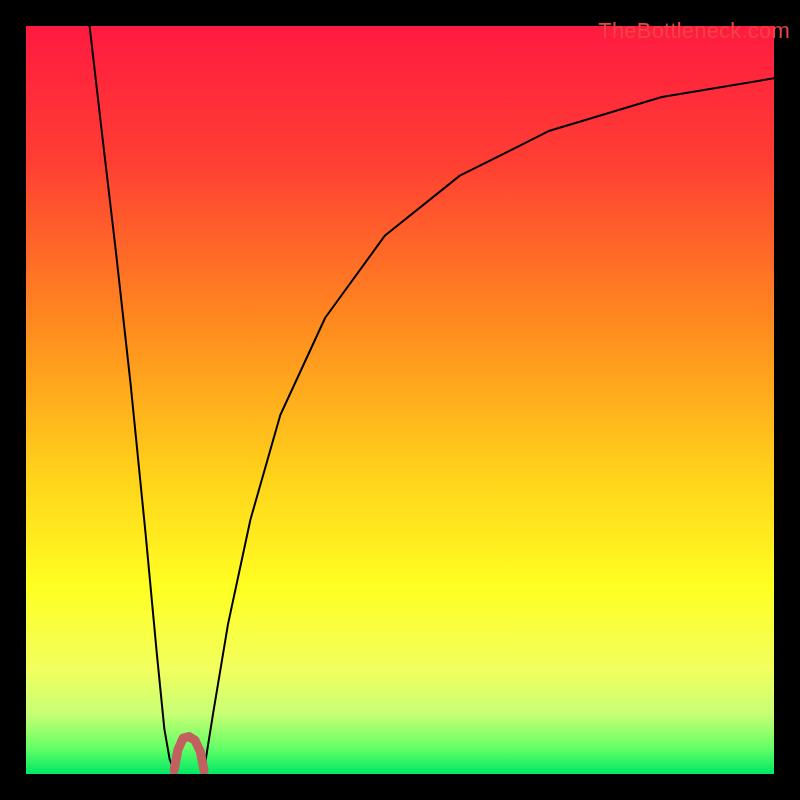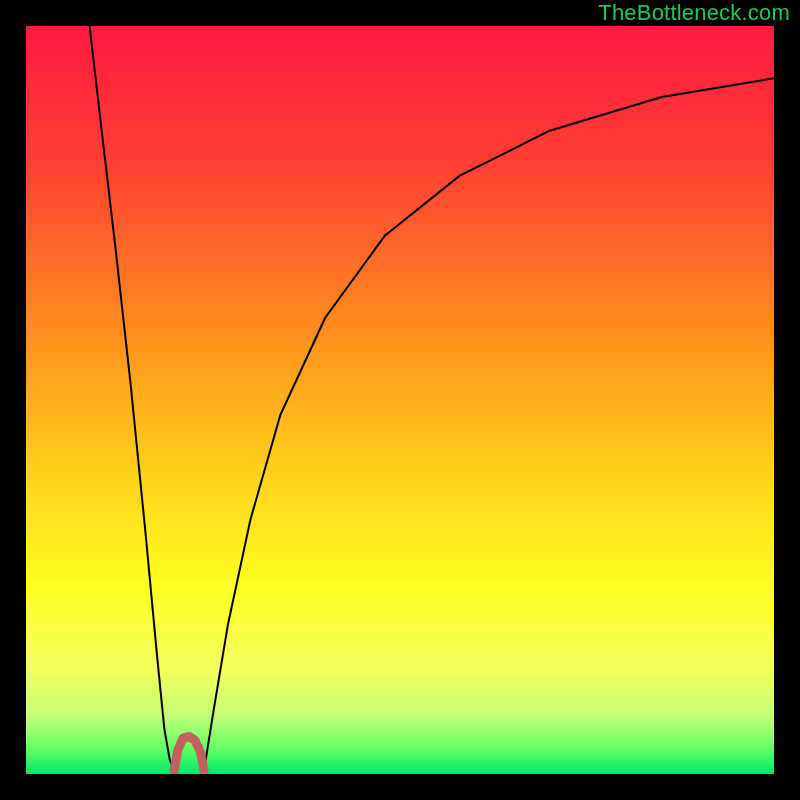--- a/index.html
+++ b/index.html
@@ -21,23 +21,23 @@
   }
   .plot {
     position: absolute;
     left: 26px;
     top: 26px;
     width: 748px;
     height: 748px;
   }
   .watermark {
     position: absolute;
-    top: 0;
+    top: 18px;
     right: 10px;
-    color: #22c55e;
+    color: #ef4444;
     font-size: 22px;
     letter-spacing: 0.2px;
     font-weight: 400;
     user-select: none;
   }
 </style>
 </head>
 <body>
 
 <div class="frame">

